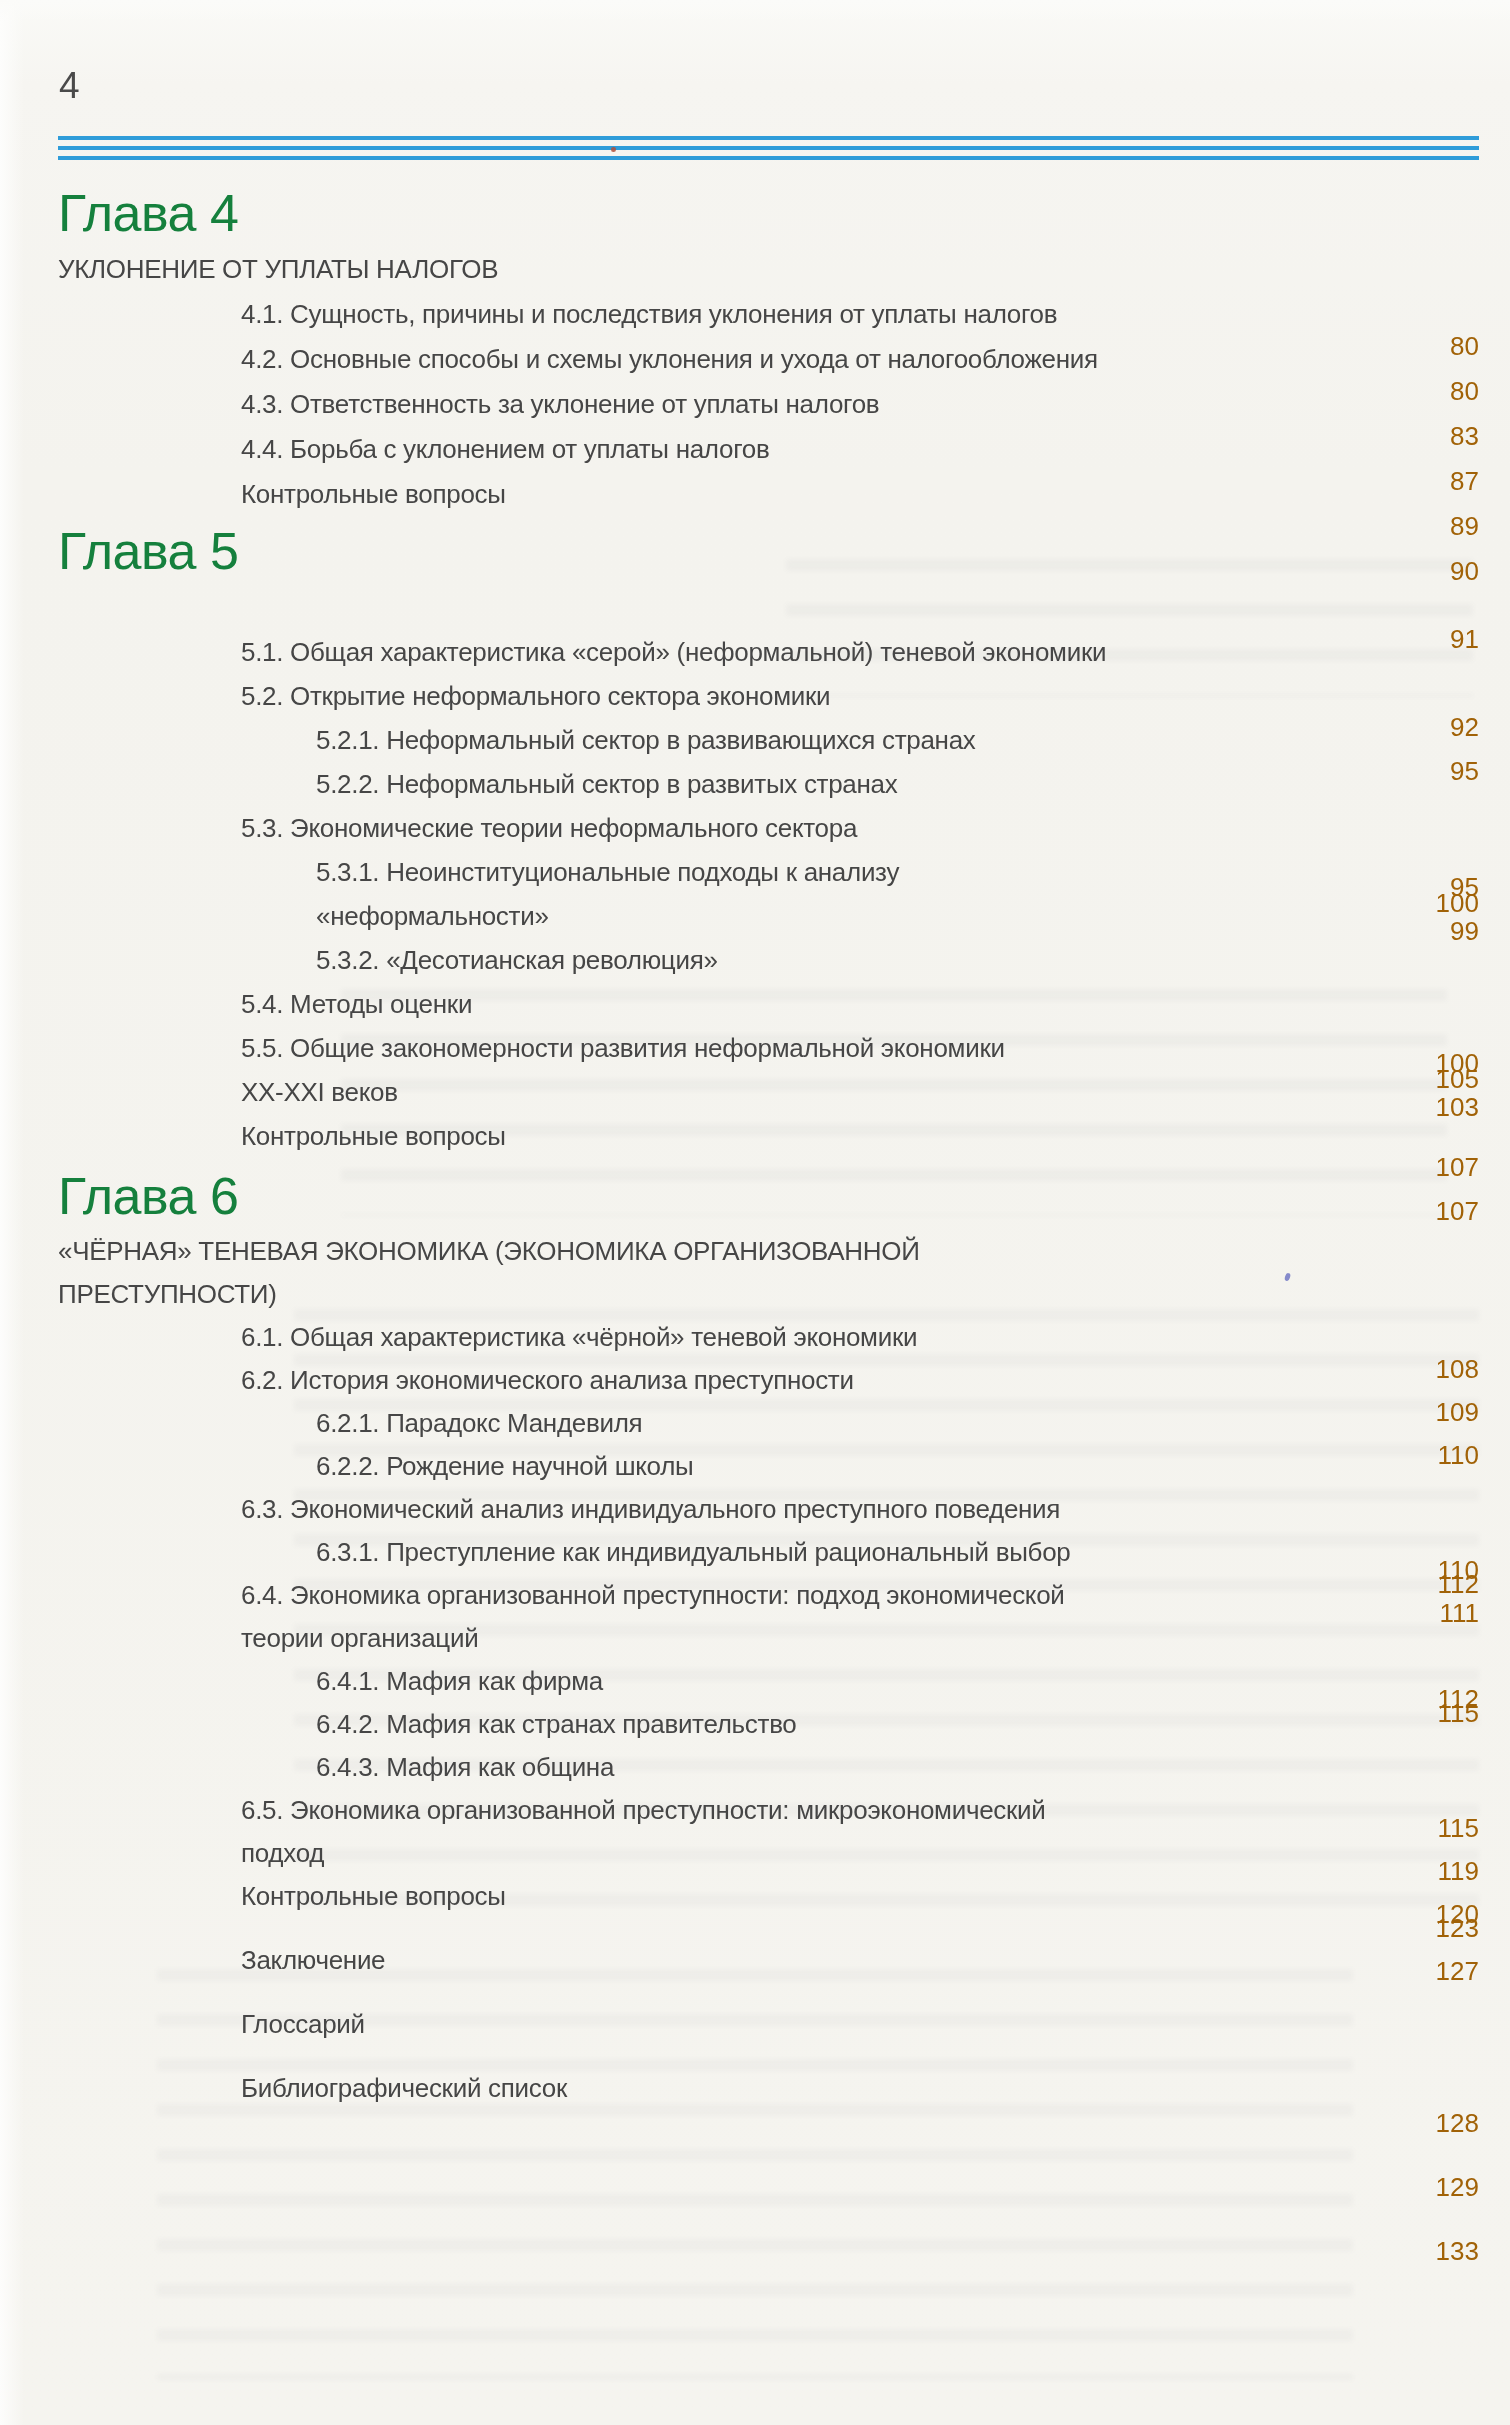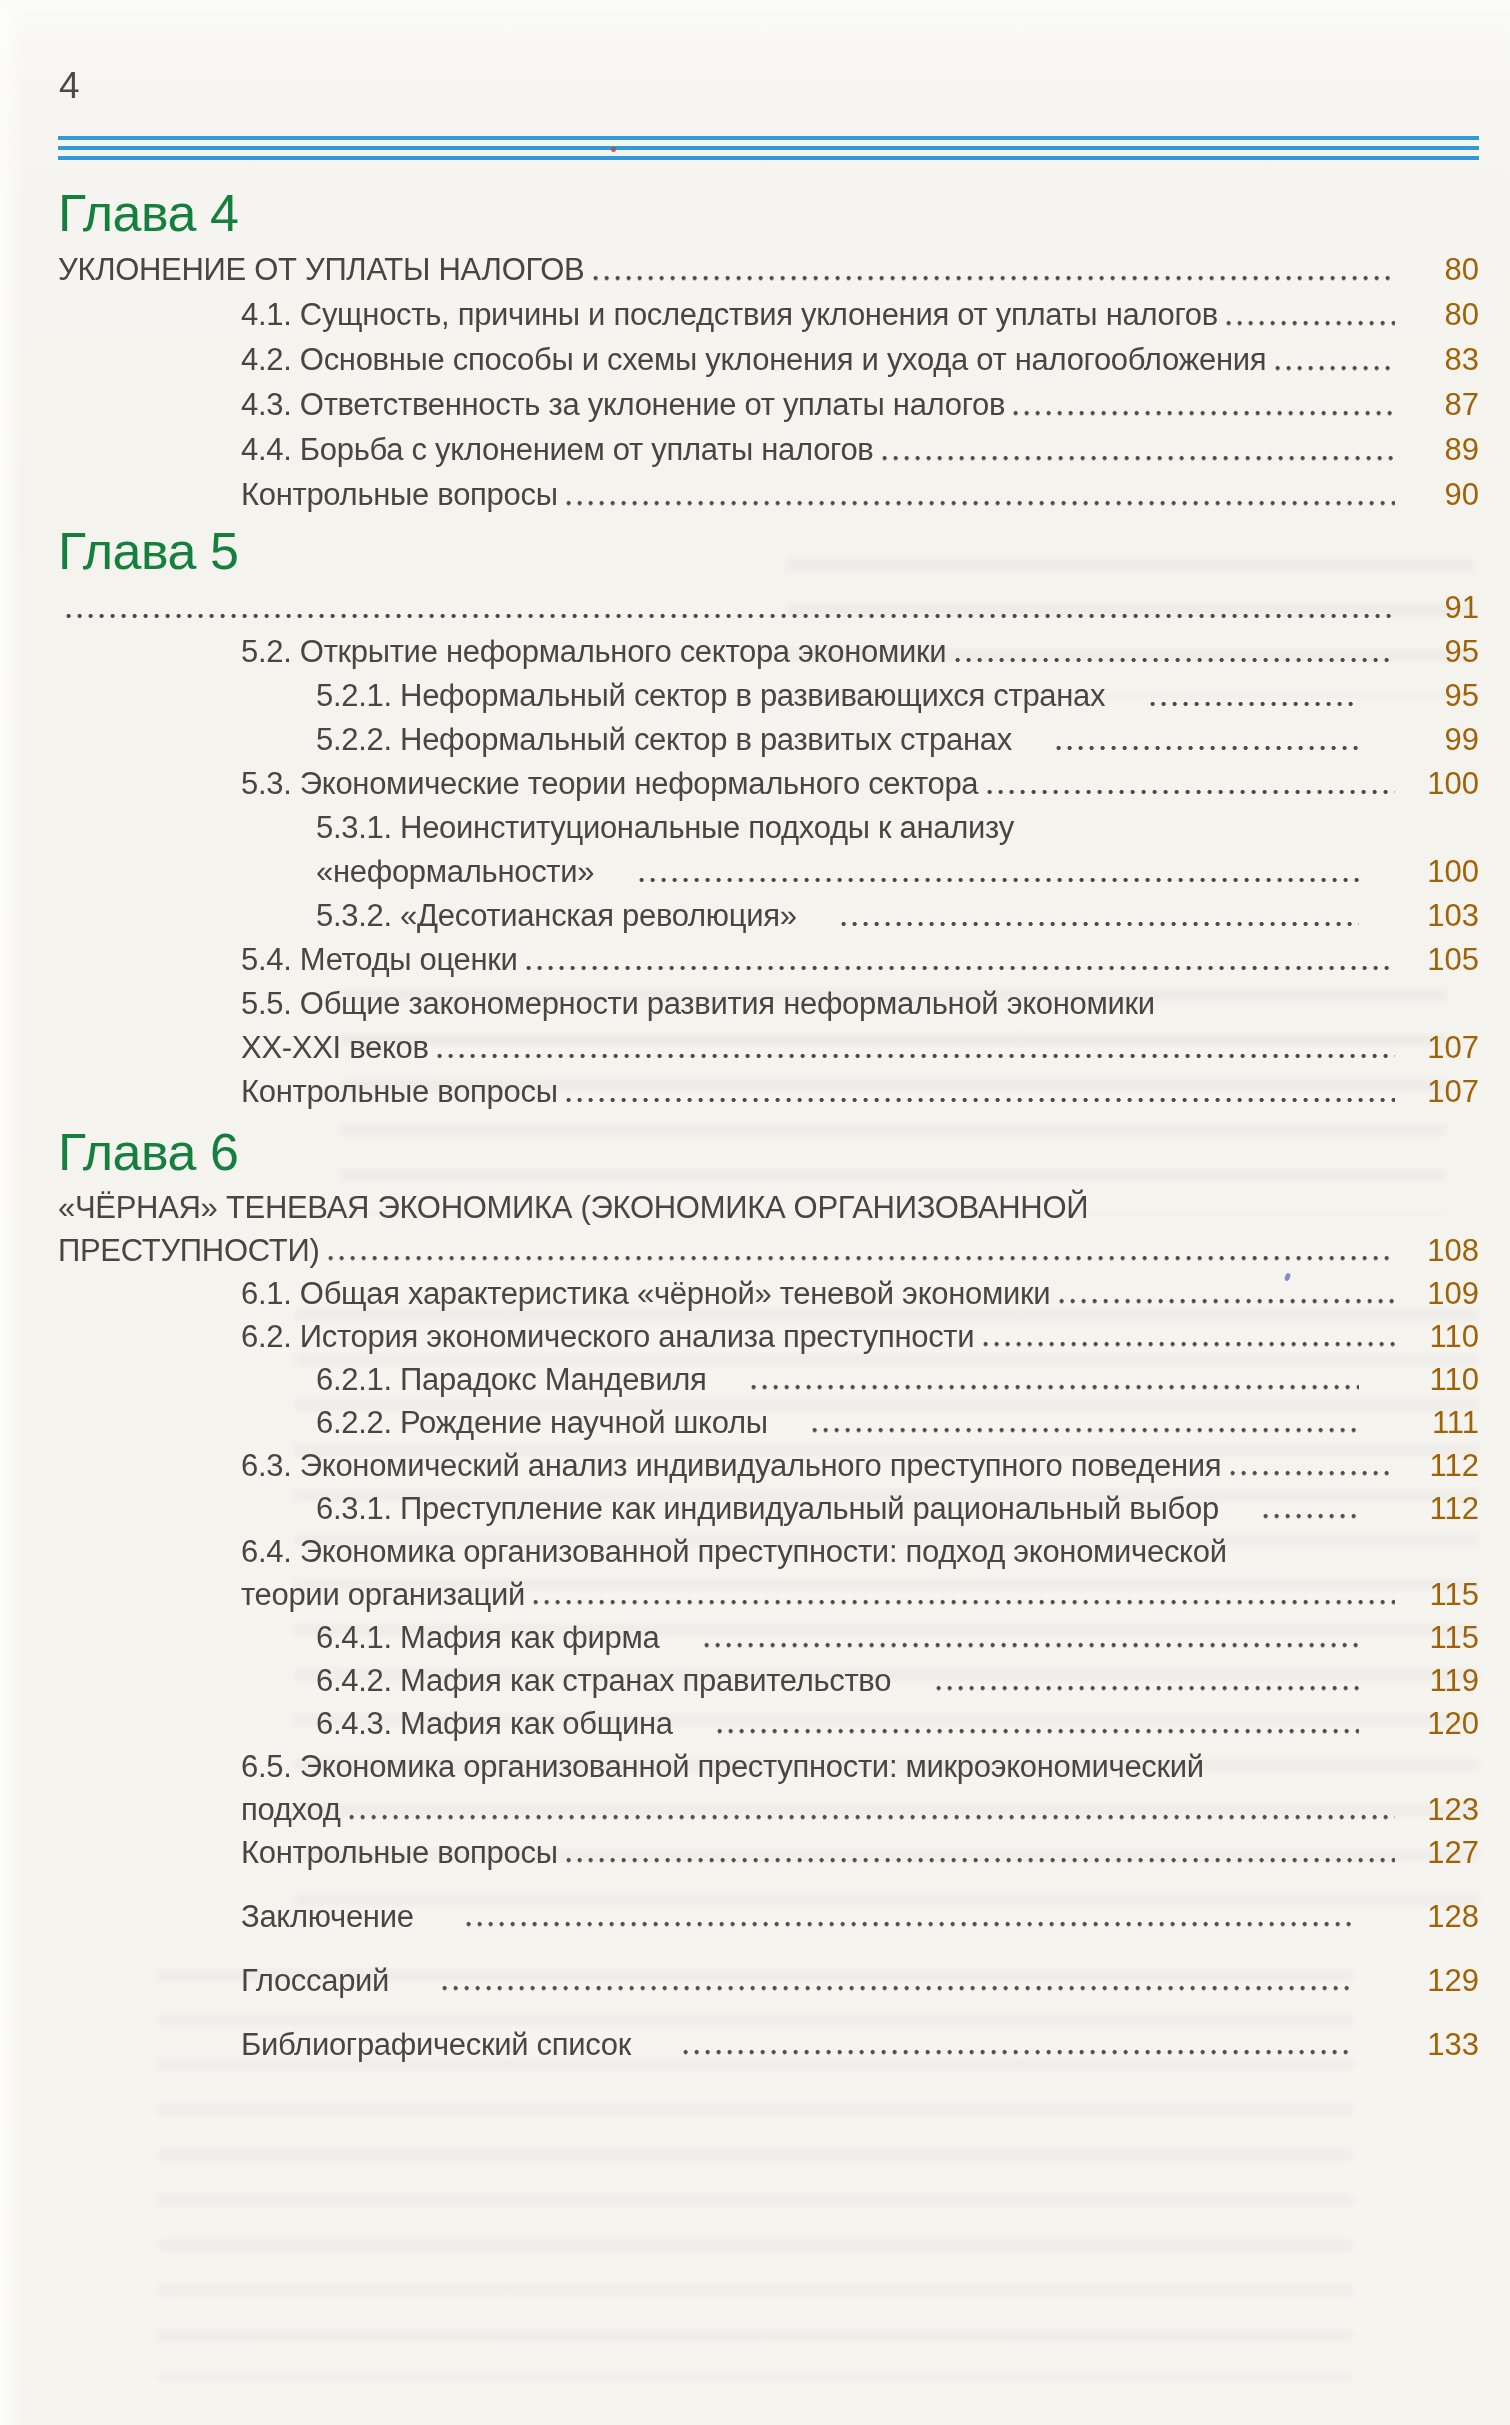--- a/index.html
+++ b/index.html
@@ -31,21 +31,21 @@
       #2f9cd9 20px,#2f9cd9 23.6px);}
   .speck-red{position:absolute;left:611px;top:147px;width:4.7px;height:4.7px;border-radius:50%;background:#b0503c;opacity:.85;}
   .ink-dot{position:absolute;left:1285px;top:1273px;width:4.7px;height:8.4px;border-radius:50%;background:#4a53b8;opacity:.65;transform:rotate(18deg);}
 
   #toc{position:absolute;left:58px;top:142px;width:1421px;}
   .chapter-heading{font-size:52px;line-height:59px;letter-spacing:-0.5px;color:#15803d;}
   .chapter:nth-of-type(1) .chapter-heading{margin:42px 0 4.2px 0;}
   .chapter:nth-of-type(2) .chapter-heading{margin:5.2px 0 4.2px 0;}
   .chapter:nth-of-type(3) .chapter-heading{margin:9.4px 0 4.2px 0;}
 
-  .row{display:flex;letter-spacing:-0.3px;font-size:31px;color:#464646;}
+  .row{display:flex;letter-spacing:-0.3px;font-size:26px;color:#464646;flex-direction:column;}
   .chapter:nth-of-type(1) .row{height:45px;line-height:45px;}
   .chapter:nth-of-type(2) .row{height:44px;line-height:44px;}
   .chapter:nth-of-type(3) .row{height:43px;line-height:43px;}
   .back-matter .row{height:43px;line-height:43px;margin-top:21px;gap:44px;}
 
   .ind0{padding-left:0;}
   .ind1{padding-left:183px;}
   .ind2{padding-left:258px;gap:36px;}
 
   .lbl{white-space:nowrap;}
@@ -103,20 +103,25 @@
         <span class="pg">90</span>
       </div>
     </section>
     <section class="chapter">
       <div class="chapter-heading">Глава 5</div>
       <div class="row ind0">
         <span class="leader"></span>
         <span class="pg">91</span>
       </div>
       <div class="row ind1">
+        <span class="lbl">5.1. Общая характеристика «серой» (неформальной) теневой экономики</span>
+        <span class="leader"></span>
+        <span class="pg">92</span>
+      </div>
+      <div class="row ind1">
         <span class="lbl">5.2. Открытие неформального сектора экономики</span>
         <span class="leader"></span>
         <span class="pg">95</span>
       </div>
       <div class="row ind2">
         <span class="lbl">5.2.1. Неформальный сектор в развивающихся странах</span>
         <span class="leader"></span>
         <span class="pg">95</span>
       </div>
       <div class="row ind2">

